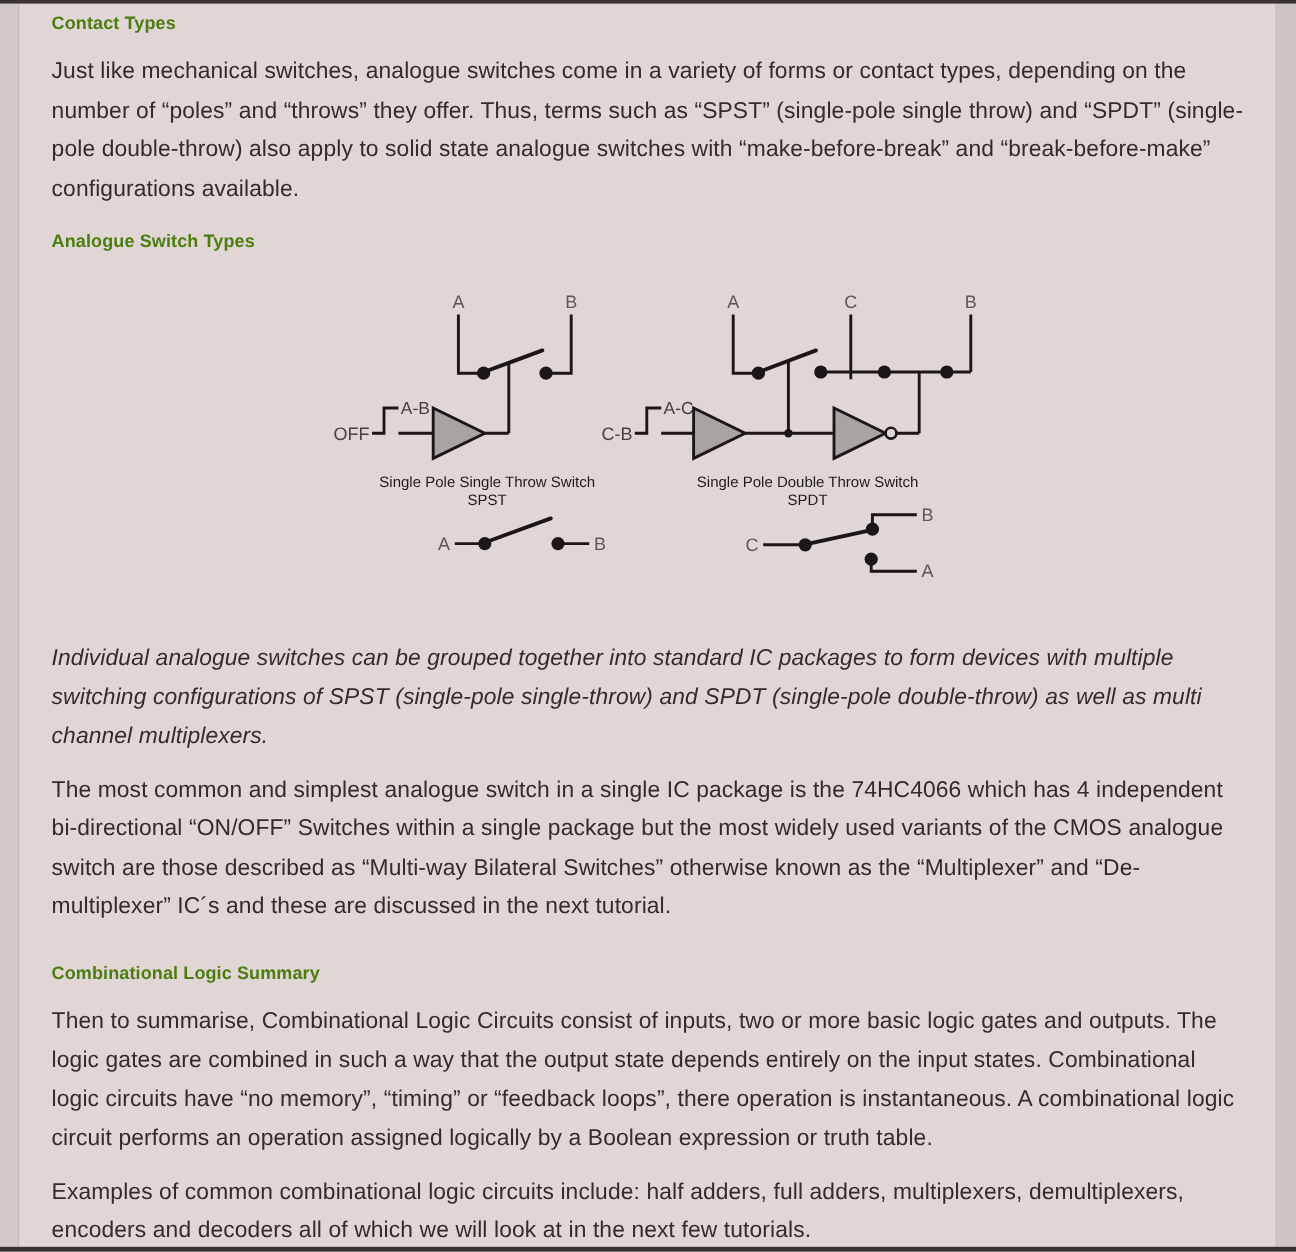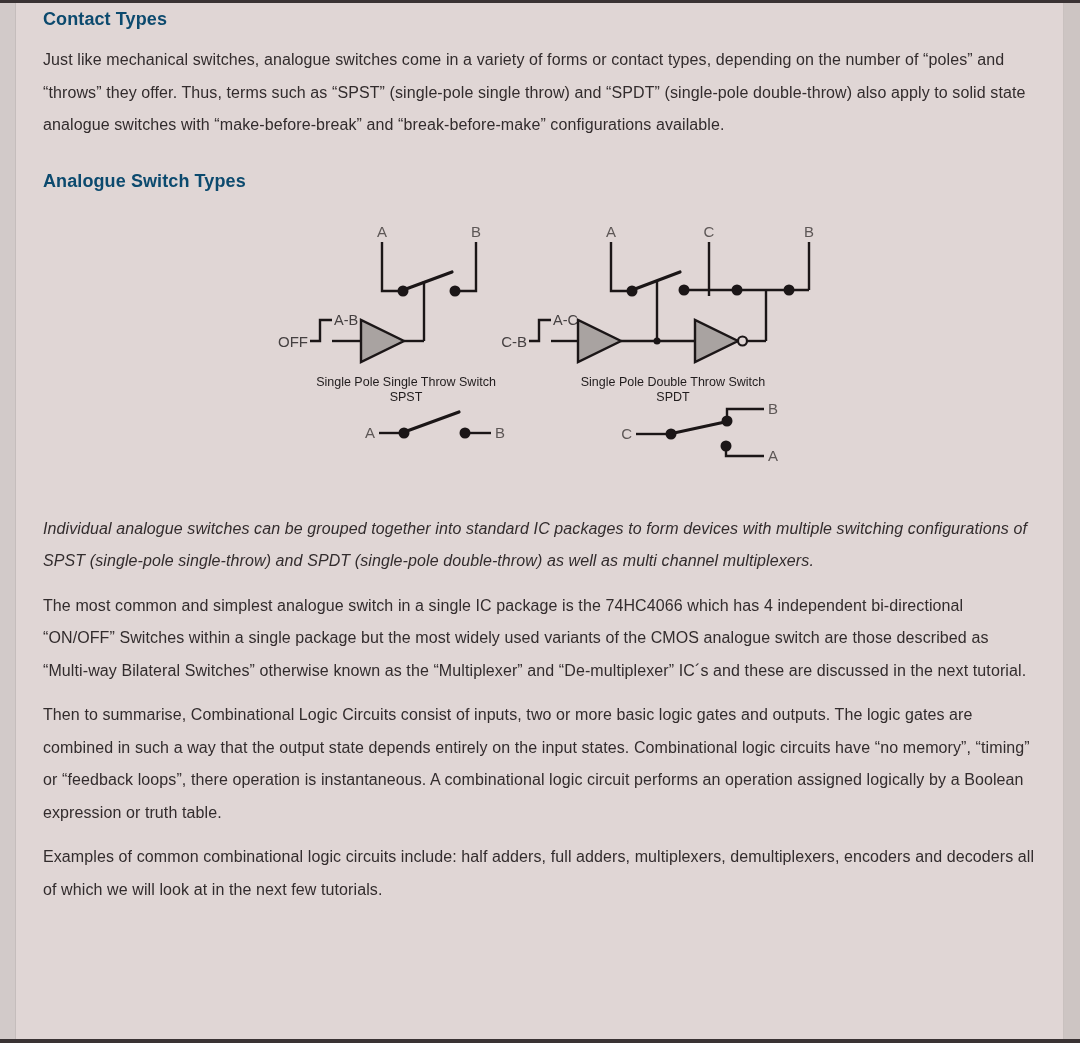--- a/index.html
+++ b/index.html
@@ -11,27 +11,27 @@
   }
   .top-bar{position:absolute;top:0;left:0;width:1080px;height:3px;background:#3a3334;z-index:5;}
   .bottom-bar{position:absolute;bottom:0;left:0;width:1080px;height:4px;background:#3a3334;z-index:5;}
   .left-strip{position:absolute;left:0;top:3px;bottom:4px;width:15px;background:#d2cac9;border-right:1px solid #c5bdbc;z-index:4;}
   .right-strip{position:absolute;right:0;top:3px;bottom:4px;width:16px;background:#cdc5c3;border-left:1px solid #c9c1bf;z-index:4;}
   .content{
     position:absolute;left:16px;top:3px;width:1048px;bottom:4px;
     padding:3px 26px 0 27px;box-sizing:border-box;overflow:hidden;
   }
   h2{
-    font-size:18px;line-height:27px;font-weight:700;color:#0c4a6e;
+    font-size:15px;line-height:27px;font-weight:700;color:#4d7c0f;
     margin:0 0 11px 0;letter-spacing:.1px;
   }
-  h2.mt{margin-top:26px;}
+  h2.mt{margin-top:14px;}
   h2.mt2{margin-top:25px;}
   p{
-    font-size:16px;line-height:32.5px;margin:0 0 12px 0;
+    font-size:19px;line-height:32.5px;margin:0 0 12px 0;
     max-width:995px;letter-spacing:.1px;
   }
   p.gap-lg{margin-top:44px;font-style:italic;}
   b{font-weight:400;}
   .figure-wrap{margin:24px 0 0 0;height:250px;display:flex;justify-content:center;}
   .figure-wrap svg{transform:translateX(8px);}
   svg text{font-family:"Liberation Sans",sans-serif;}
   .term-label{font-size:15px;fill:#5d5756;}
   .ctrl-label{font-size:15px;fill:#454041;}
   .state-label{font-size:14.5px;fill:#454041;}
@@ -138,20 +138,21 @@
           <text class="term-label" x="504" y="242" text-anchor="start">A</text>
         </g>
       </g>
     </svg>
   </div>
 
   <p class="gap-lg">Individual analogue switches can be grouped together into standard IC packages to form devices with multiple switching configurations of SPST (single-pole single-throw) and SPDT (single-pole double-throw) as well as multi channel multiplexers.</p>
 
   <p>The most common and simplest analogue switch in a single IC package is the 74HC4066 which has 4 independent bi-directional “ON/OFF” Switches within a single package but the most widely used variants of the CMOS analogue switch are those described as “Multi-way Bilateral Switches” otherwise known as the “Multiplexer” and “De-multiplexer” IC´s and these are discussed in the next tutorial.</p>
 
+  <h2 class="mt2">Combinational Logic Summary</h2>
 
   <p><span>Then to summarise, </span><b>Combinational Logic Circuits</b><span> consist of inputs, two or more basic logic gates and outputs. The logic gates are combined in such a way that the output state depends entirely on the input states. Combinational logic circuits have “no memory”, “timing” or “feedback loops”, there operation is instantaneous. A combinational logic circuit performs an operation assigned logically by a Boolean expression or truth table.</span></p>
 
   <p>Examples of common combinational logic circuits include: half adders, full adders, multiplexers, demultiplexers, encoders and decoders all of which we will look at in the next few tutorials.</p>
 
 </div>
 
 <div class="bottom-bar"></div>
 
 </body></html>

